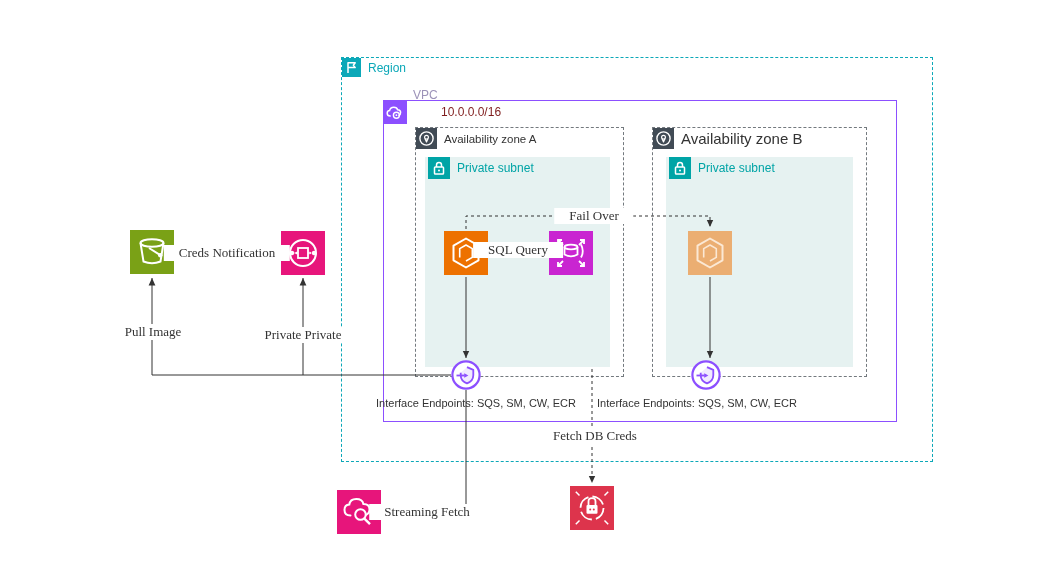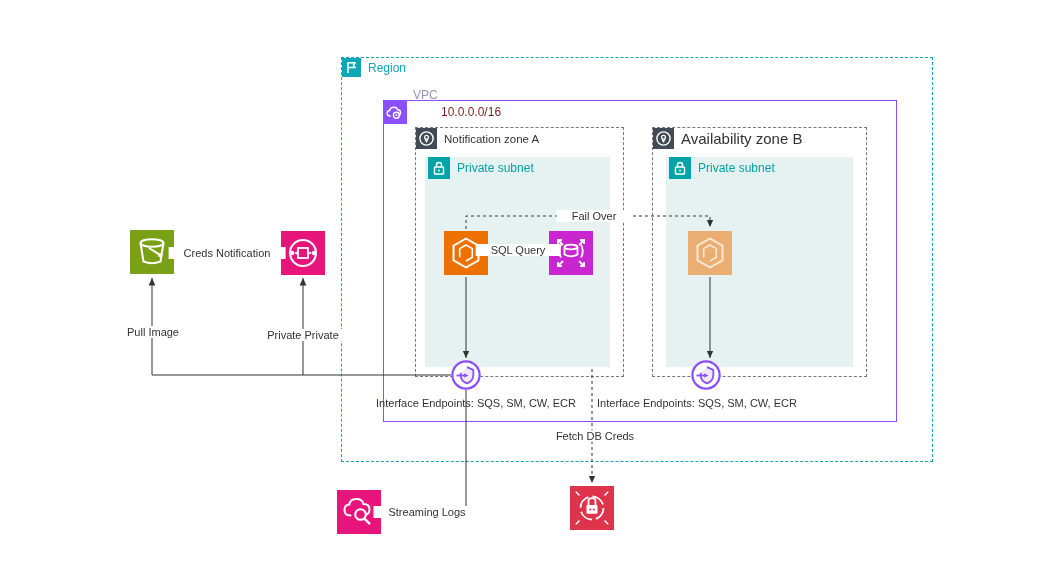--- a/index.html
+++ b/index.html
@@ -12,21 +12,21 @@
   .canvas{position:relative;width:943px;height:564px;background:#fff;overflow:hidden;}
   .box{position:absolute;box-sizing:border-box;z-index:1;}
   .region-box{border:1.5px dashed var(--c-region-teal,#0CA8B8);}
   .vpc-box{border:1px solid var(--c-vpc-purple,#8C4FFF);}
   .az-box{border:1px dashed var(--c-az-border,#73797E);}
   .subnet-box{background:var(--c-subnet-fill,#E6F2F1);}
   .overlay{position:absolute;left:0;top:0;z-index:2;}
   .icon{position:absolute;z-index:3;}
   .hdr-label{position:absolute;z-index:3;font-size:12px;white-space:nowrap;display:flex;align-items:center;}
   .edge-label{position:absolute;z-index:4;transform:translate(-50%,-50%);background:#fff;
-    padding:0 15px;font-size:11px;white-space:nowrap;}
+    padding:0 15px;font-size:13px;white-space:nowrap;font-family:Liberation Serif, serif;}
   .caption{position:absolute;z-index:4;transform:translate(-50%,-50%);font-size:11px;white-space:nowrap;}
 </style>
 </head>
 <body>
 
 <div class="canvas">
 
   <div class="box region-box" style="left:341px;top:57px;width:592px;height:405px;"></div>
   <div class="box vpc-box" style="left:383px;top:100px;width:514px;height:322px;"></div>
   <div class="box az-box" style="left:415px;top:127px;width:209px;height:250px;"></div>
@@ -65,21 +65,21 @@
   </svg>
   <div class="hdr-label" style="left:413px;top:83px;height:24px;color:var(--c-vpc-label,#9C92B8);">VPC</div>
   <div class="hdr-label" style="left:441px;top:100px;height:24px;color:#7f1d1d;">10.0.0.0/16</div>
 
   <svg class="icon" style="left:416px;top:128px;" width="21" height="21" viewBox="0 0 21 21">
     <rect width="21" height="21" fill="#414B55"></rect>
     <circle cx="10.5" cy="10.5" r="6.6" stroke="#fff" stroke-width="1.4" fill="none"></circle>
     <circle cx="10.5" cy="9.2" r="1.9" stroke="#fff" stroke-width="1.2" fill="none"></circle>
     <path d="M9.1,10.7 L10.5,13.9 L11.9,10.7" stroke="#fff" stroke-width="1.2" fill="none" stroke-linejoin="round"></path>
   </svg>
-  <div class="hdr-label" style="left:444px;top:128px;height:21px;font-size:11.5px;">Notification zone A</div>
+  <div class="hdr-label" style="left:444px;top:128px;height:21px;font-size:11.5px;">Availability zone A</div>
 
   <svg class="icon" style="left:428px;top:157px;" width="22" height="22" viewBox="0 0 22 22">
     <rect width="22" height="22" fill="#00A4A6"></rect>
     <path d="M8.5,10 V8 Q8.5,5.5 11,5.5 Q13.5,5.5 13.5,8 V10" stroke="#fff" stroke-width="1.5" fill="none"></path>
     <rect x="6.5" y="10" width="9" height="7" rx="0.8" stroke="#fff" stroke-width="1.5" fill="none"></rect>
     <circle cx="11" cy="13.5" r="1" fill="#fff"></circle>
   </svg>
   <div class="hdr-label" style="left:457px;top:157px;height:22px;color:var(--c-subnet-teal,#00A4A6);">Private subnet</div>
 
   <svg class="icon" style="left:653px;top:128px;" width="21" height="21" viewBox="0 0 21 21">
@@ -178,19 +178,19 @@
     <rect x="16.5" y="19" width="11" height="8.8" rx="1" fill="#fff"></rect>
     <circle cx="20.2" cy="23.4" r="1" fill="#DD344C"></circle>
     <circle cx="23.8" cy="23.4" r="1" fill="#DD344C"></circle>
   </svg>
 
   <div class="edge-label" style="left:227px;top:253px;">Creds Notification</div>
   <div class="edge-label" style="left:153px;top:332px;">Pull Image</div>
   <div class="edge-label" style="left:303px;top:335px;">Private Private</div>
   <div class="edge-label" style="left:518px;top:250px;">SQL Query</div>
   <div class="edge-label" style="left:594px;top:216px;">Fail Over</div>
-  <div class="edge-label" style="left:427px;top:512px;">Streaming Logs</div>
+  <div class="edge-label" style="left:427px;top:512px;">Streaming Fetch</div>
   <div class="edge-label" style="left:595px;top:436px;">Fetch DB Creds</div>
 
   <div class="caption" style="left:476px;top:403px;">Interface Endpoints: SQS, SM, CW, ECR</div>
   <div class="caption" style="left:697px;top:403px;">Interface Endpoints: SQS, SM, CW, ECR</div>
 
 </div>
 
 </body></html>

